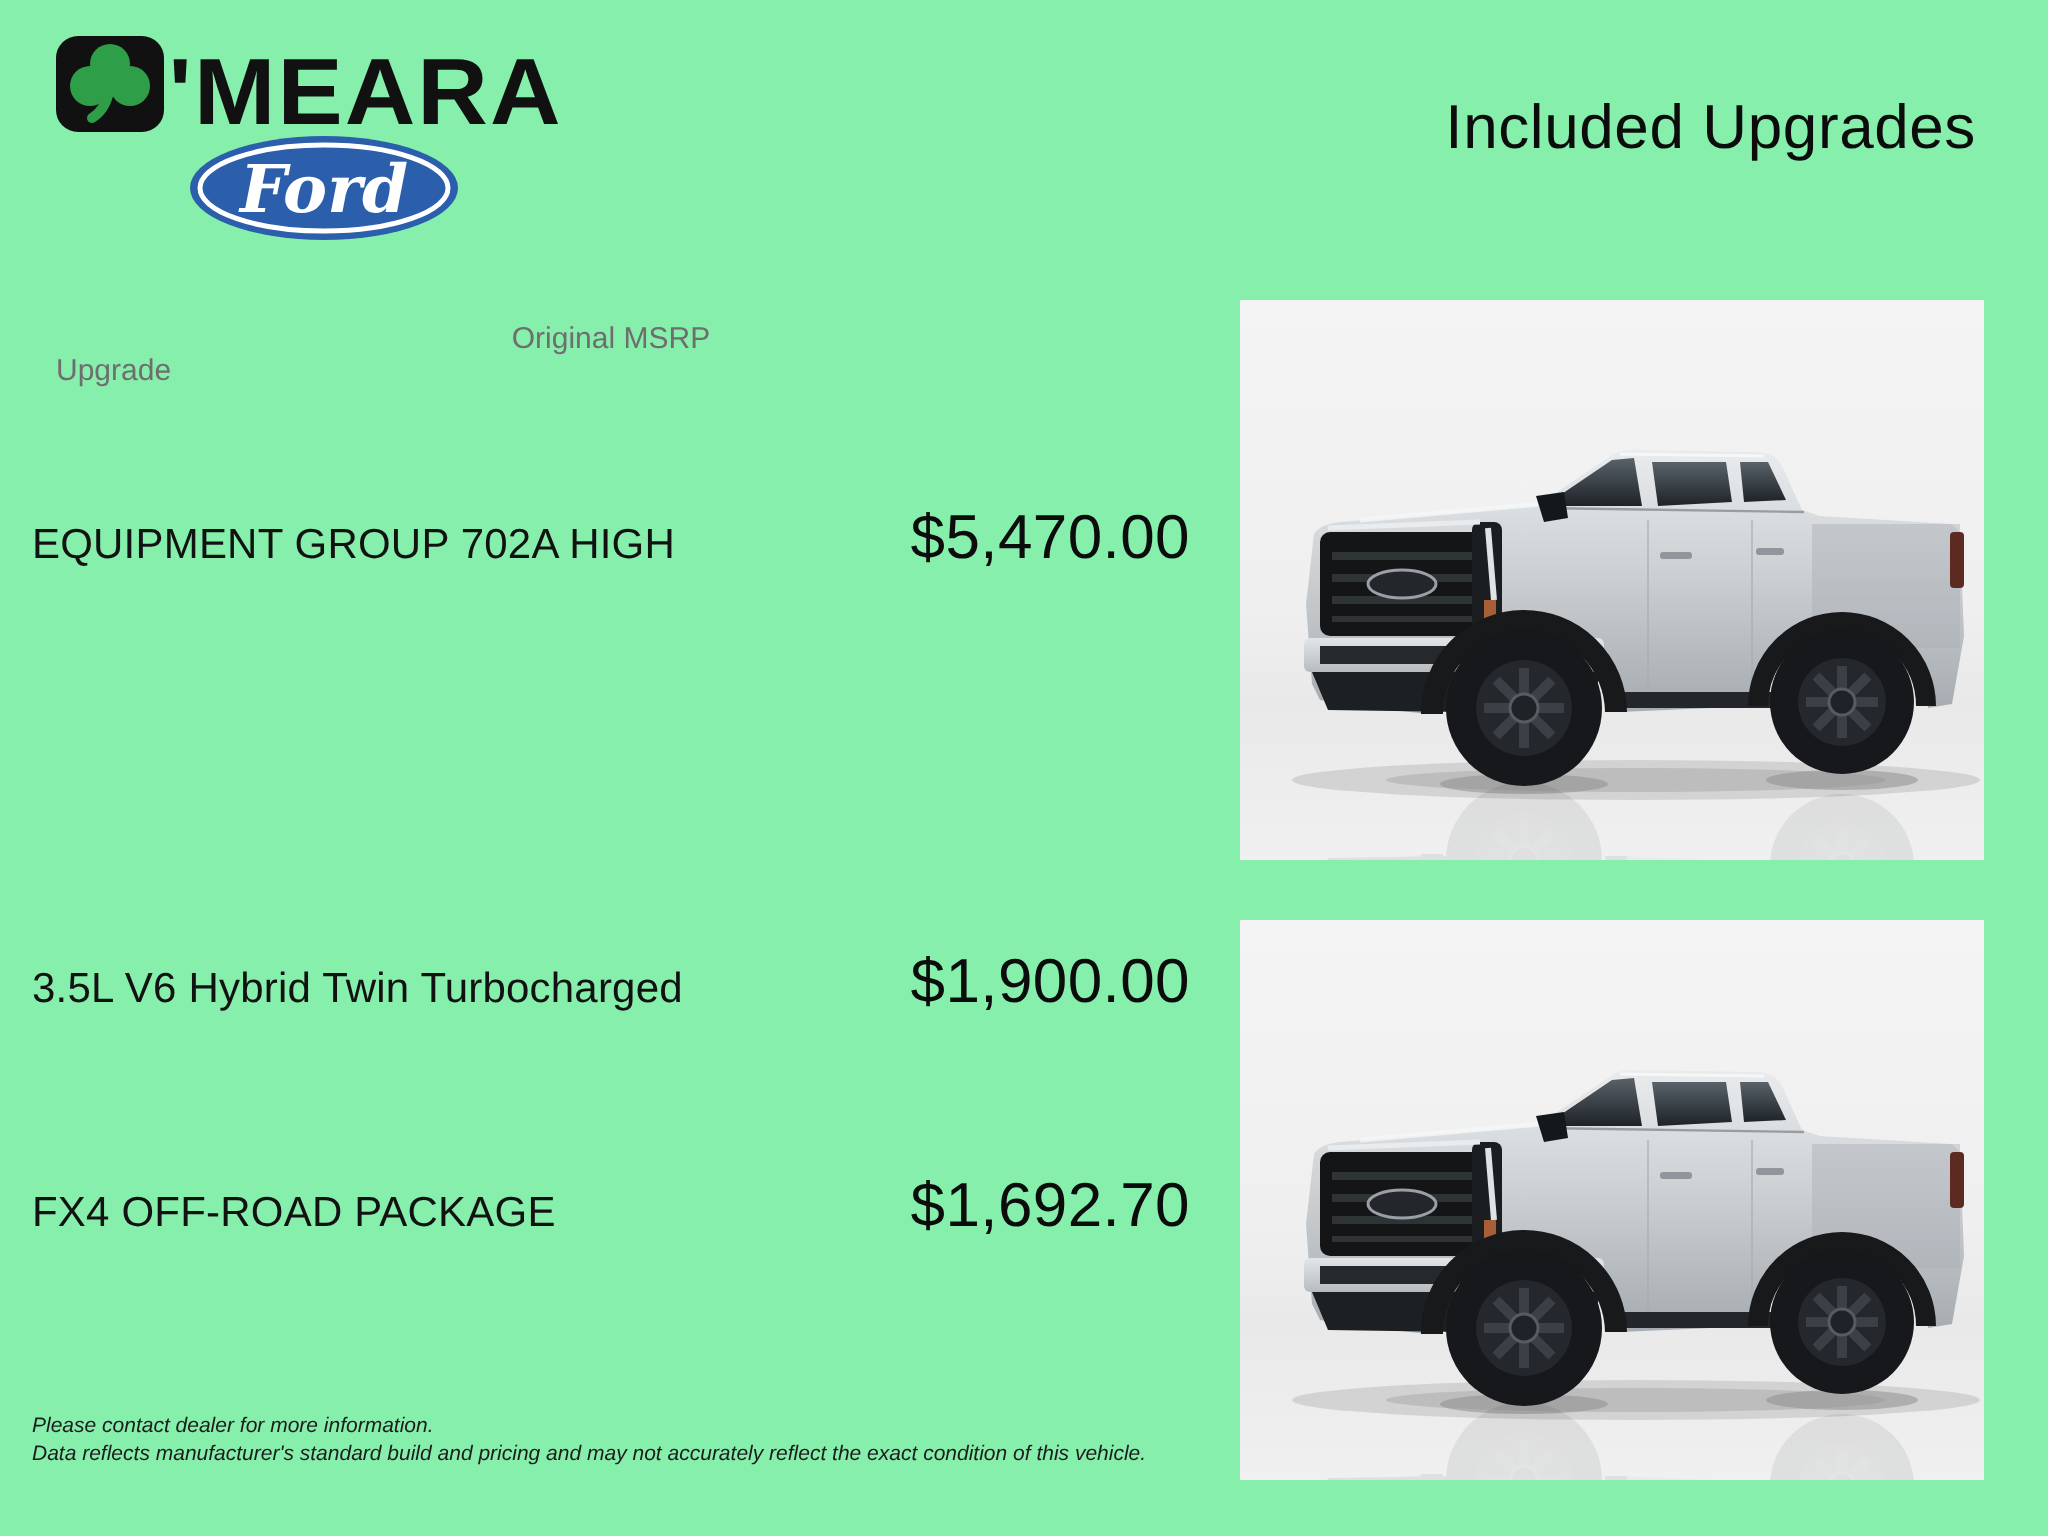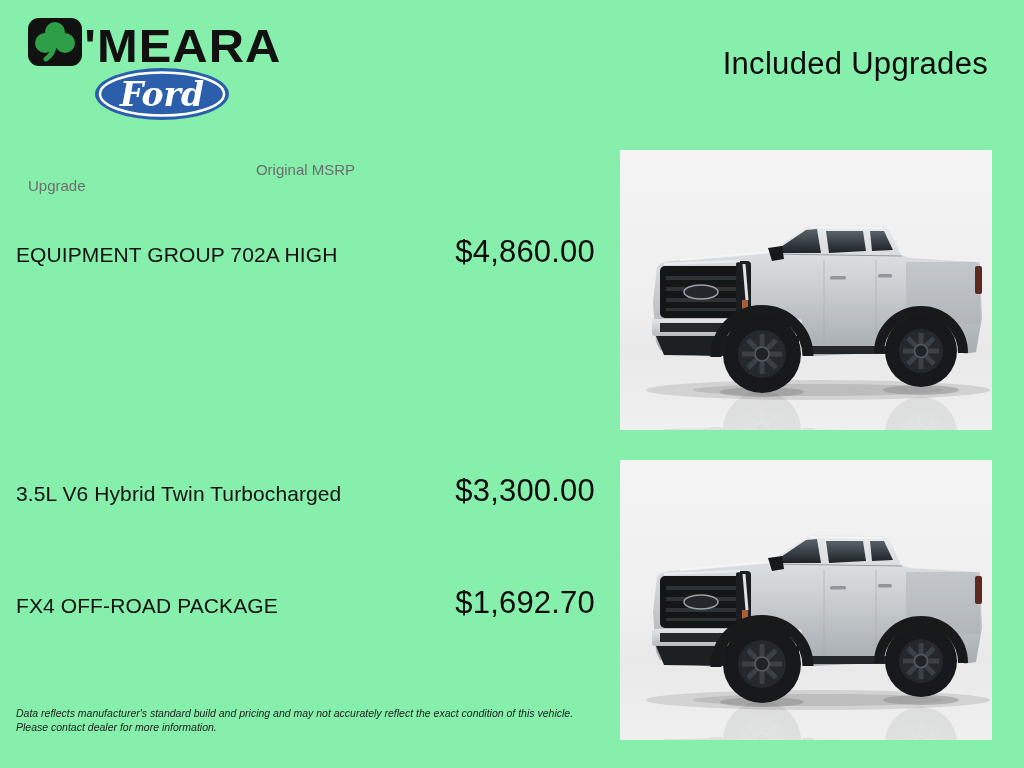--- a/index.html
+++ b/index.html
@@ -14,21 +14,21 @@
 
   
   .col-head { position:absolute; font-size:15px; color:#6e6e6e; }
   .col-head.upgrade { left:28px; top:161px;margin-top:16px; }
   .col-head.msrp    { top:161px; left:16px; width:579px; text-align:center; }
 
   .row { position:absolute; left:16px; width:579px; display:flex;
          justify-content:space-between; align-items:baseline; }
   .row .name  { font-size:21px; color:#121212; letter-spacing:.1px; }
   .row .price { font-size:31px; color:#0c0c0c; letter-spacing:.2px; }
-  .row.r0 { top:234px; }
+  .row.r0 { top:251px; }
   .row.r1 { top:426px;margin-top:47px; }
   .row.r2 { top:585px; }
 
   
   .photo { position:absolute; left:620px; width:372px; height:280px;
            background:linear-gradient(180deg,#f4f4f5 0%,#efeff0 55%,#e9e9ea 72%,#f0f0f0 100%);
            overflow:hidden; }
   .photo.p0 { top:150px; }
   .photo.p1 { top:460px; }
   .photo svg { display:block; width:372px; height:280px; }
@@ -159,40 +159,40 @@
     </svg>
   </div>
 
   <div class="page-title">Included Upgrades</div>
 
   <div class="col-head upgrade">Upgrade</div>
   <div class="col-head msrp">Original MSRP</div>
 
   <div class="row r0">
     <span class="name">EQUIPMENT GROUP 702A HIGH</span>
-    <span class="price">$4,860.00</span>
+    <span class="price">$5,470.00</span>
   </div>
   <div class="row r1">
     <span class="name">3.5L V6 Hybrid Twin Turbocharged</span>
-    <span class="price">$3,300.00</span>
+    <span class="price">$1,900.00</span>
   </div>
   <div class="row r2">
     <span class="name">FX4 OFF-ROAD PACKAGE</span>
     <span class="price">$1,692.70</span>
   </div>
 
   <div class="photo p0">
     <svg viewBox="0 0 372 280">
         <use href="#truck"></use>
       </svg>
   </div>
   <div class="photo p1">
     <svg viewBox="0 0 372 280">
         <use href="#truck"></use>
       </svg>
   </div>
 
   <div class="disclaimer">
+    <div>Please contact dealer for more information.</div>
     <div>Data reflects manufacturer's standard build and pricing and may not accurately reflect the exact condition of this vehicle.</div>
-    <div>Please contact dealer for more information.</div>
   </div>
 
 </div>
 
 </body></html>

